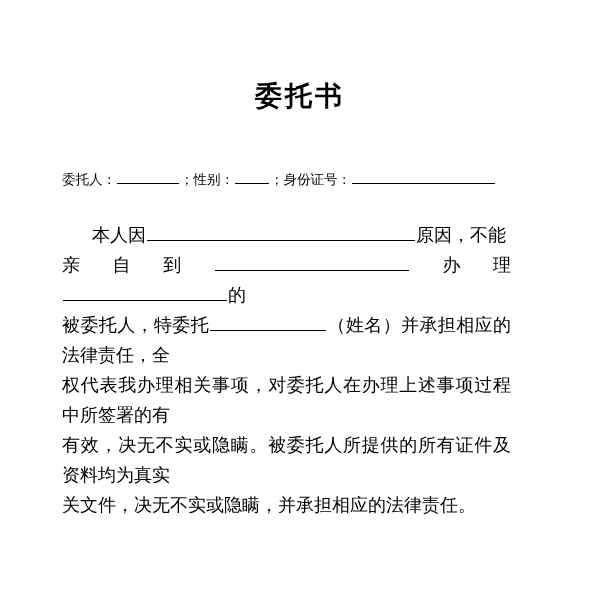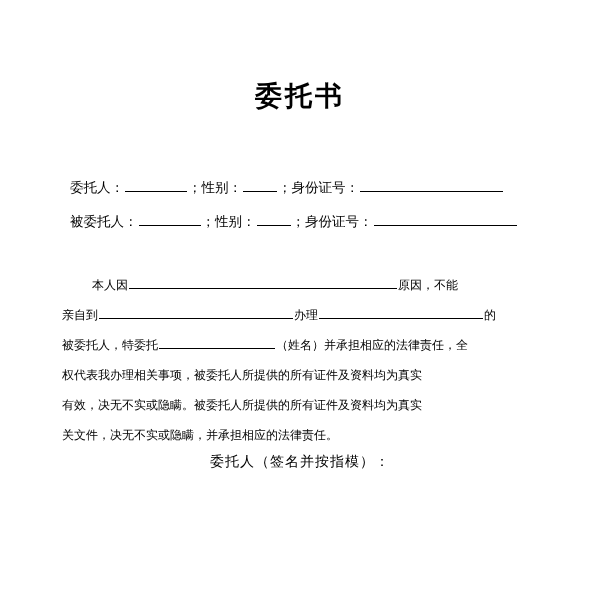--- a/index.html
+++ b/index.html
@@ -24,21 +24,21 @@
   .doc-title {
     text-align: center;
     font-size: 27px;
     font-weight: 700;
     letter-spacing: 3px;
     margin: 0;
     padding-top: 78px;
     color: #000000;
   }
   .fields {
-    margin: 8px;
+    margin: 0;
     padding: 48px 62px 0 62px;
   }
   .field-line {
     font-size: 13.5px;
     line-height: 34px;
     white-space: nowrap;
     color: #000;
   }
   .blank {
     display: inline-block;
@@ -46,21 +46,21 @@
     vertical-align: baseline;
     height: 14px;
     margin: 0 1px;
   }
   .b-short { width: 62px; }
   .b-tiny  { width: 34px; }
   .b-long  { width: 143px; }
 
   .body-text {
     padding: 24px 89px 0 62px;
-    font-size: 12px;
+    font-size: 18px;
     line-height: 30px;
     text-align: justify;
     color: #000;
   }
   .body-text p {
     margin: 0;
     text-indent: 0;
   }
   .indent2 { display: inline-block; width: 30px; }
   .b-fill1 { width: 268px; }
@@ -93,34 +93,30 @@
 <div class="page">
 
   <h1 class="doc-title">委托书</h1>
 
   <div class="fields">
 
     <div class="field-line">
       <span>委托人：</span><span class="blank b-short"></span><span>；性别：</span><span class="blank b-tiny"></span><span>；身份证号：</span><span class="blank b-long"></span>
     </div>
 
-    <div class="field-line">
-      <span>被委托人：</span><span class="blank b-short"></span><span>；性别：</span><span class="blank b-tiny"></span><span>；身份证号：</span><span class="blank b-long"></span>
-    </div>
 
   </div>
 
   <div class="body-text">
     <p>
       <span class="indent2"></span><span>本人因</span><span class="blank b-fill1"></span><span>原因，不能</span><br>
       <span>亲自到</span><span class="blank b-fill2"></span><span>办理</span><span class="blank b-fill3"></span><span>的</span><br>
       <span>被委托人，特委托</span><span class="blank b-fill4"></span><span>（姓名）并承担相应的法律责任，全</span><br>
-      <span>权代表我办理相关事项，被委托人所提供的所有证件及资料均为真实</span><br>
+      <span>权代表我办理相关事项，对委托人在办理上述事项过程中所签署的有</span><br>
       <span>有效，决无不实或隐瞒。被委托人所提供的所有证件及资料均为真实</span><br>
       <span>关文件，决无不实或隐瞒，并承担相应的法律责任。</span>
     </p>
   </div>
 
   <div class="sign-block">
-    <div class="sign-line">委托人（签名并按指模）：</div>
   </div>
 
 </div>
 
 </body></html>

